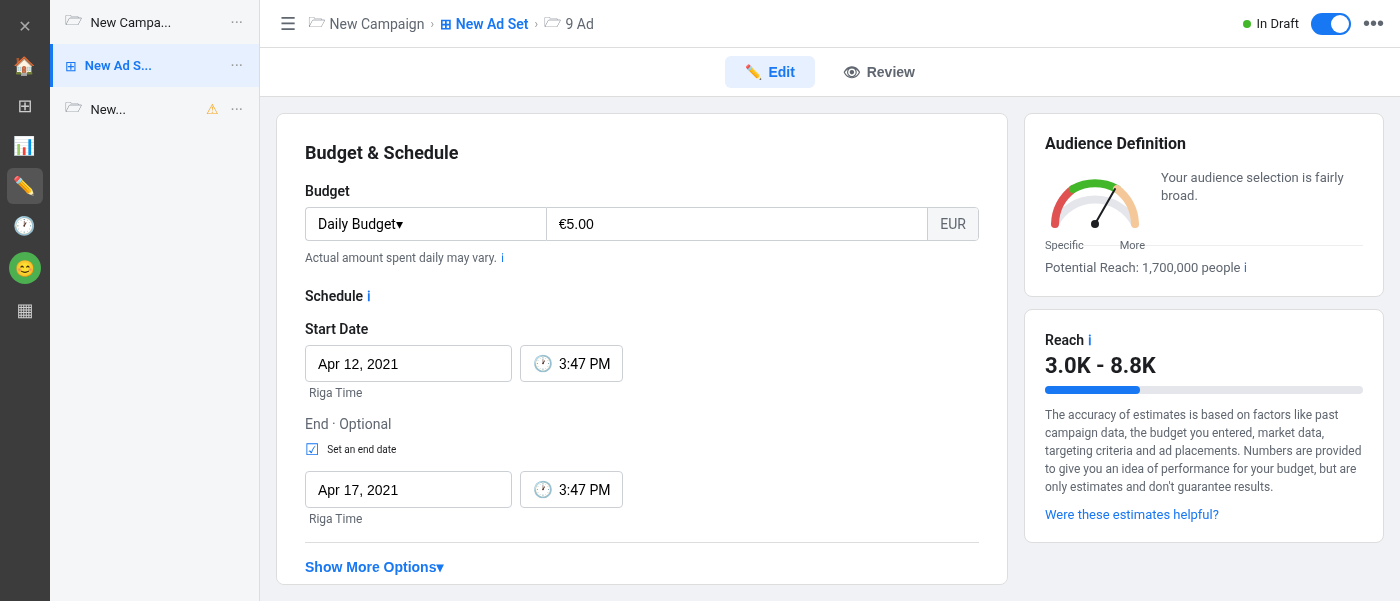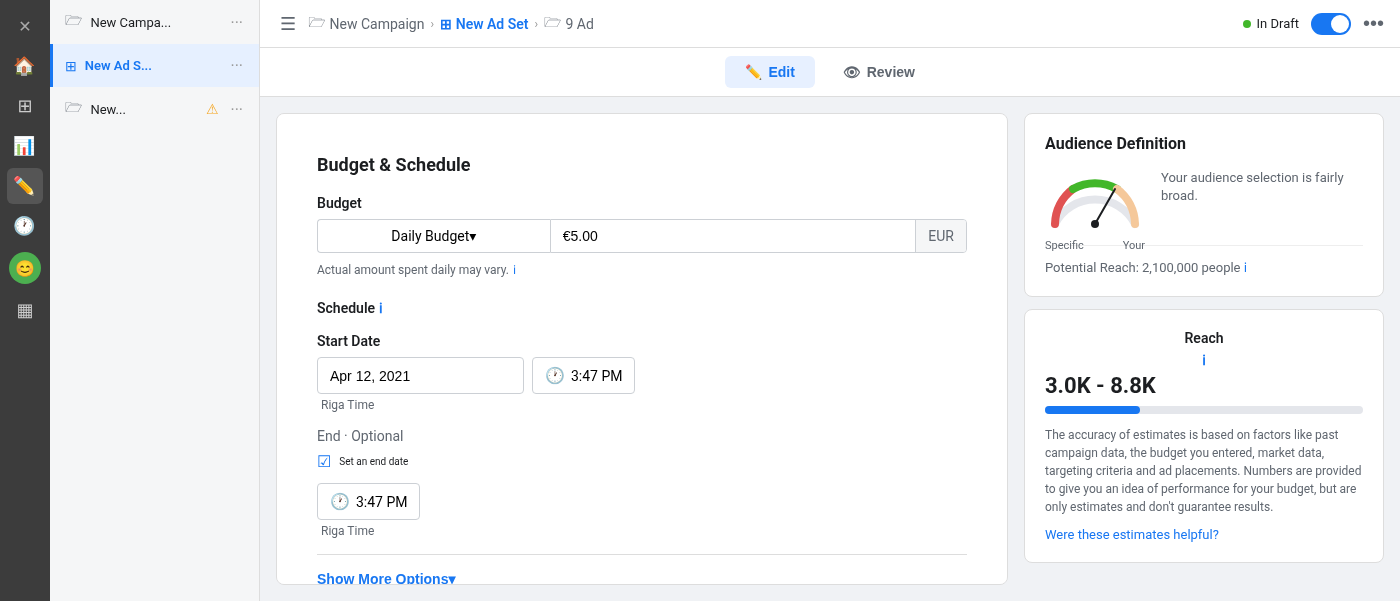--- a/index.html
+++ b/index.html
@@ -177,21 +177,21 @@
       padding: 16px;
       gap: 16px;
     }
 
     
     .main-panel {
       flex: 1;
       background: #fff;
       border-radius: 8px;
       border: 1px solid #ddd;
-      padding: 40px;
+      padding: 28px;
       overflow-y: auto;
     }
     .section-title {
       font-size: 18px;
       font-weight: 700;
       color: #1c1e21;
       margin-bottom: 20px;
     }
     .field-label {
       font-size: 14px;
@@ -207,21 +207,21 @@
     .budget-select {
       flex: 1;
       border: 1px solid #ccd0d5;
       border-right: none;
       border-radius: 4px 0 0 4px;
       padding: 8px 12px;
       font-size: 14px;
       background: #fff;
       display: flex;
       align-items: center;
-      justify-content: center;
+      justify-content: flex-start;
       cursor: pointer;
     }
     .budget-input-wrap {
       flex: 2;
       border: 1px solid #ccd0d5;
       border-radius: 0 4px 4px 0;
       display: flex;
       align-items: flex-start;
       overflow: hidden;
     }
@@ -355,21 +355,20 @@
     }
     .results-card { }
     .reach-label {
       font-size: 14px;
       font-weight: 600;
       color: #1c1e21;
       margin-bottom: 4px;
       display: flex;
       align-items: center;
       gap: 4px;
-      flex-direction: column;
     }
     .reach-range {
       font-size: 22px;
       font-weight: 700;
       color: #1c1e21;
       margin-bottom: 8px;
     }
     .reach-bar-outer {
       width: 100%;
       height: 8px;
@@ -513,20 +512,21 @@
       <div class="end-section">
         <div class="end-label">
           <span>End</span>
           <span style="font-weight:400;color:#606770;">· Optional</span>
         </div>
         <div class="checkbox-row">
           <span class="checkbox-icon">☑</span>
           <span class="checkbox-label">Set an end date</span>
         </div>
         <div class="date-time-row">
+          <input class="date-input" type="text" value="Apr 17, 2021" style="">
           <div class="time-input">
             <span class="clock-icon">🕐</span>
             <span>3:47 PM</span>
           </div>
         </div>
         <div class="tz-label">Riga Time</div>
       </div>
 
       <hr class="divider">
 
@@ -551,27 +551,27 @@
               <path d="M28,20 A45,45 0 0,1 72,20" fill="none" stroke="#42b72a" stroke-width="8" stroke-linecap="round"></path>
 
               <path d="M72,20 A45,45 0 0,1 90,55" fill="none" stroke="#f5c89a" stroke-width="8" stroke-linecap="round"></path>
 
               <line x1="50" y1="55" x2="70" y2="20" stroke="#1c1e21" stroke-width="2" stroke-linecap="round"></line>
 
               <circle cx="50" cy="55" r="4" fill="#1c1e21"></circle>
             </svg>
             <div style="display:flex;justify-content:space-between;font-size:11px;color:#606770;margin-top:2px;">
               <span>Specific</span>
-              <span>Your</span>
+              <span>More</span>
             </div>
           </div>
           <div class="gauge-desc">Your audience selection is fairly broad.</div>
         </div>
         <div class="potential-reach">
-          <span>Potential Reach: 2,100,000 people</span>
+          <span>Potential Reach: 1,700,000 people</span>
           <span class="info-icon">ℹ</span>
         </div>
       </div>
 
       <div class="info-card results-card">
         <div class="reach-label">
           <span>Reach</span>
           <span class="info-icon">ℹ</span>
         </div>
         <div class="reach-range">3.0K - 8.8K</div>

